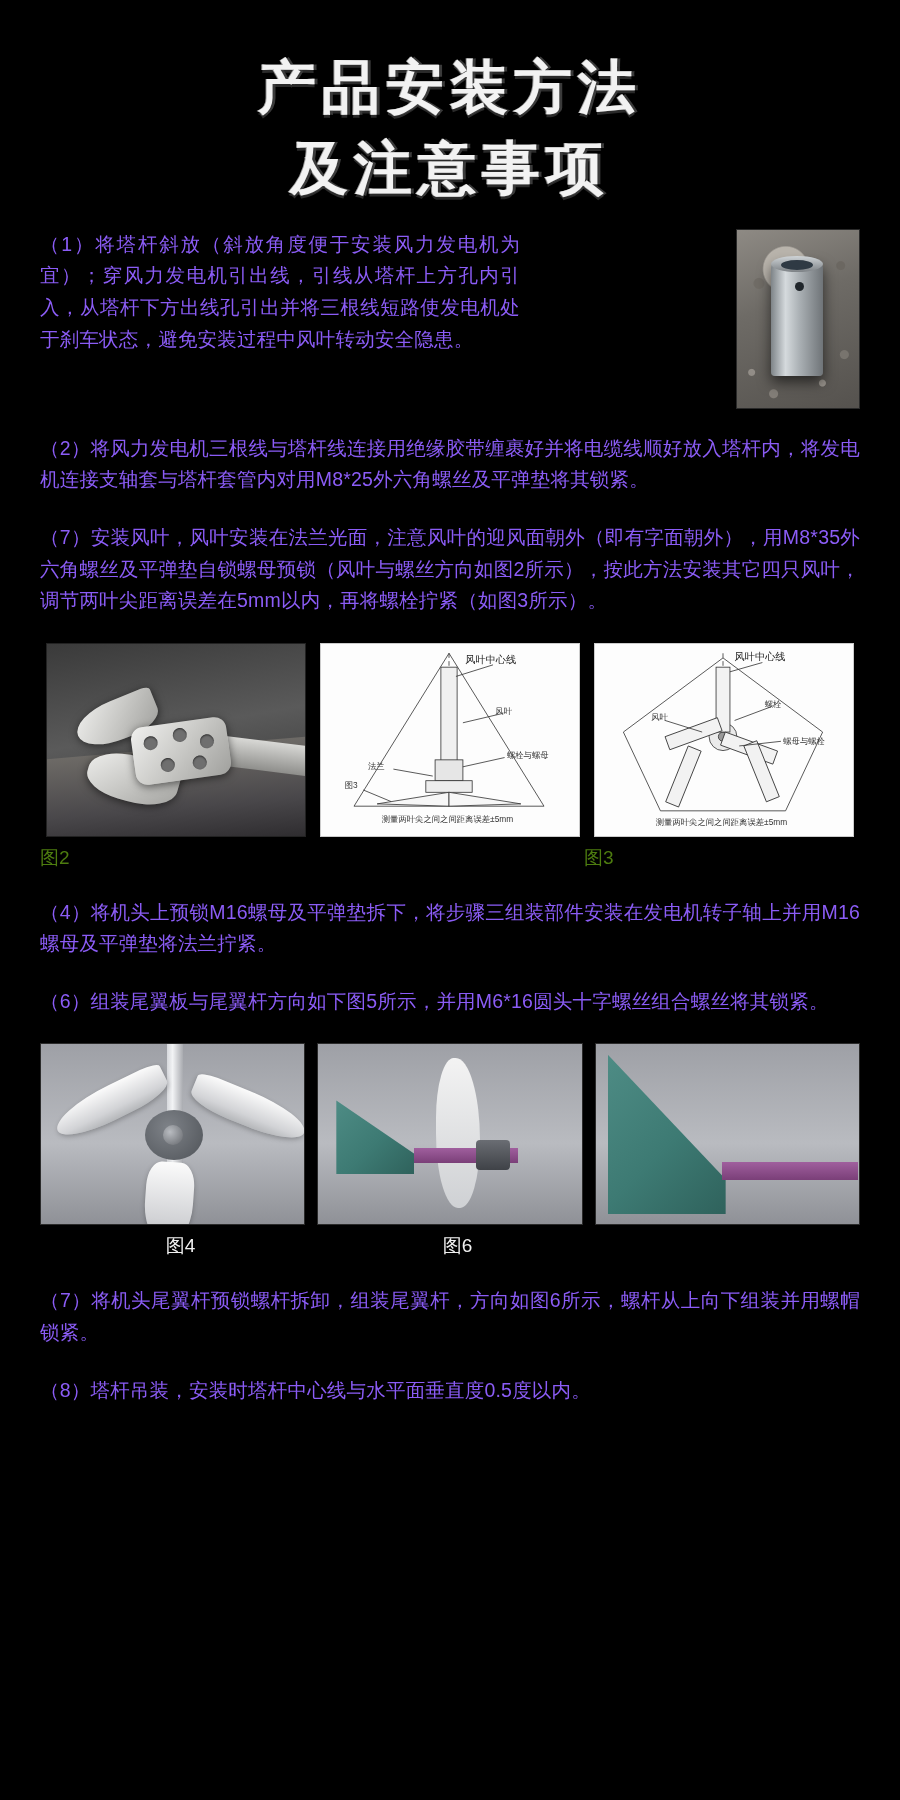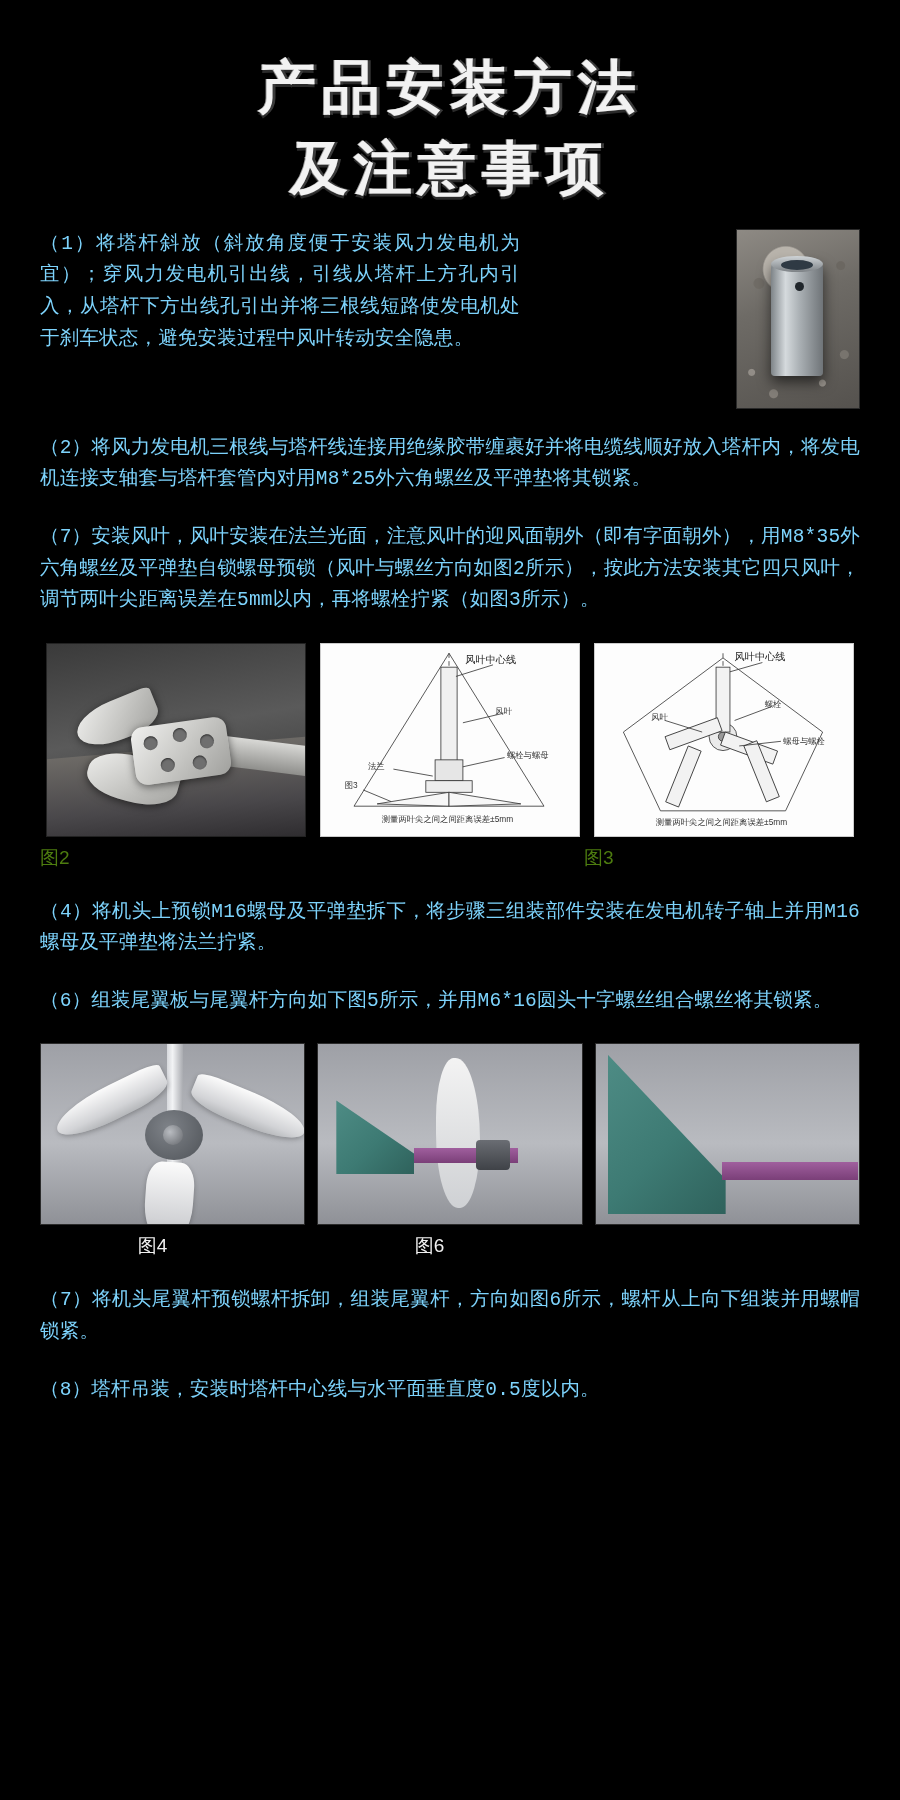--- a/index.html
+++ b/index.html
@@ -39,24 +39,23 @@
        0 3px 0 #2a2a2a,
        4px 4px 6px rgba(0,0,0,0.9);
   }
   .title-line.second {
     margin-top: 6px;
   }
   
   .para {
     font-size: 19.5px;
     line-height: 1.62;
-    color: #7dd3fc;
+    color: #8b5cf6;
     letter-spacing: 0.2px;
     text-align: justify;
-    font-family: Liberation Mono, monospace;
   }
   .content {
     padding: 0 40px;
   }
   .p1-wrap {
     position: relative;
     margin-top: 22px;
     min-height: 178px;
   }
   .p1-text {
@@ -303,23 +302,24 @@
     height: 150px;
     left: 118px;
     top: 14px;
     background: linear-gradient(180deg, #f3f3f3, #cfd1d4);
     border-radius: 40% 55% 45% 50%;
   }
 
   .fig-caption-row-2 {
     display: flex;
     gap: 12px;
-    padding: 0 20px;
+    padding: 0 28px;
     margin-top: 8px;
     box-sizing: border-box;
+    margin-left: 20px;
   }
   .fig-caption-2 {
     width: 265px;
     text-align: center;
     font-size: 19px;
     color: #f0f0f0;
   }
   .tiny { font-size: 3.6px; fill: #333; }
   .tiny2 { font-size: 4.4px; fill: #222; }
 </style>

